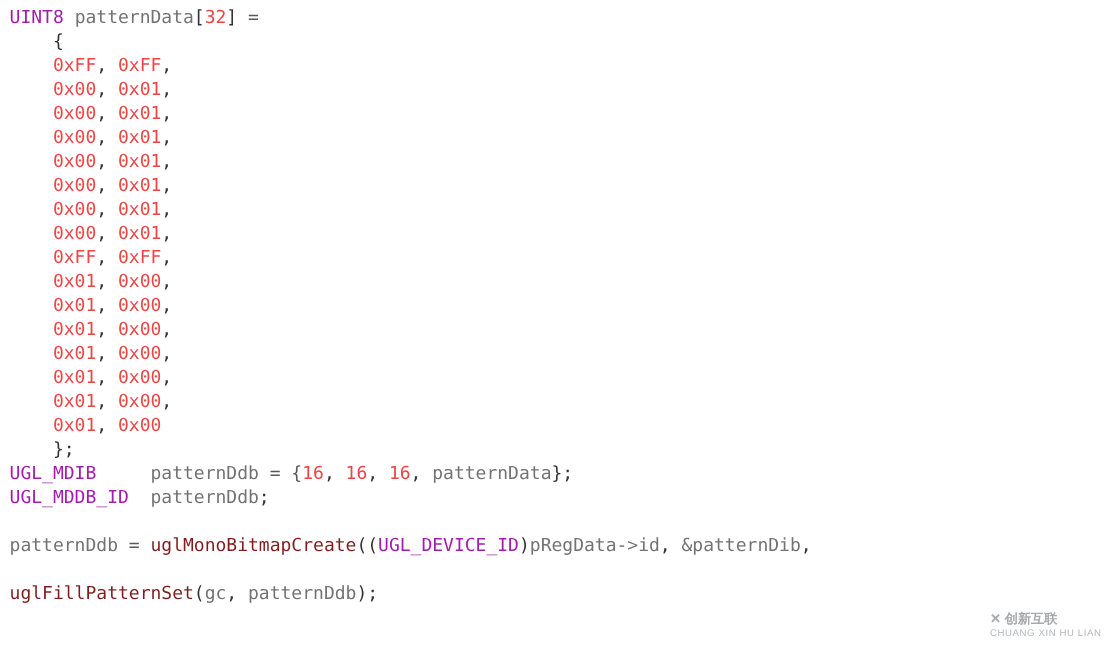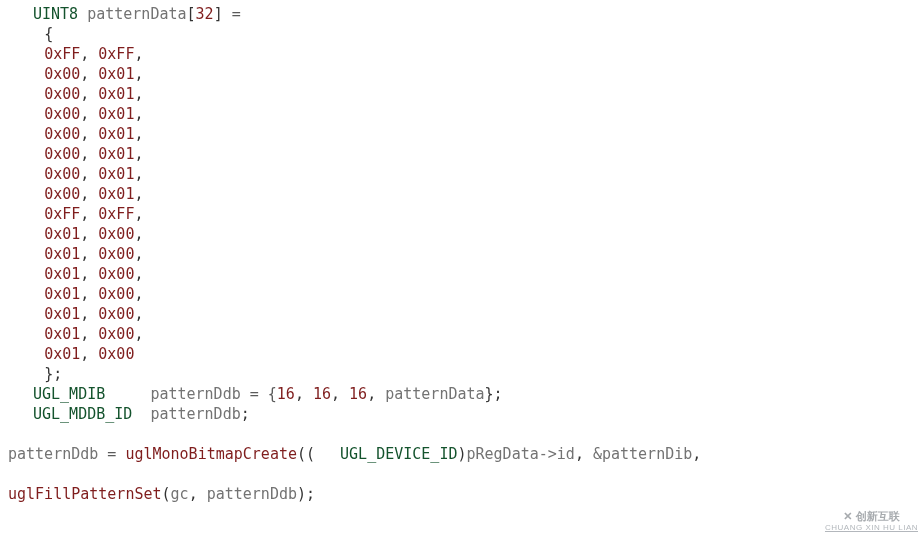--- a/index.html
+++ b/index.html
@@ -12,47 +12,45 @@
     font-size: 15px;
     line-height: 20px;
     position: relative;
     overflow: hidden;
   }
   pre {
     margin: 0;
     padding: 4px 8px;
     white-space: pre;
   }
-  .t-type   { color: #14532d; margin-left: 25px; }  
+  .t-type   { color: #a21caf; }  
   .t-ident  { color: #737373; }  
-  .t-num    { color: #7f1d1d; }  
+  .t-num    { color: #ef4444; }  
   .t-punct  { color: #333333; }  
   .t-func   { color: #7f1d1d; }  
   .t-op     { color: #5a5a5a; }
 
   .watermark {
     position: absolute;
     right: 6px;
     bottom: 6px;
     font-family: Arial, sans-serif;
     font-size: 11px;
     color: #9aa0a6;
-    text-align: center;
     line-height: 12px;
     opacity: 0.75;
     pointer-events: none;
   }
   .watermark .logo {
     font-weight: bold;
     color: #8a8f94;
   }
   .watermark .sub {
     font-size: 8px;
     letter-spacing: 0.5px;
-    text-decoration: underline;
   }
 </style>
 </head>
 <body>
 
 <pre><span class="t-type">UINT8</span> <span class="t-ident">patternData</span><span class="t-punct">[</span><span class="t-num">32</span><span class="t-punct">]</span> <span class="t-op">=</span>
     <span class="t-punct">{</span>
     <span class="t-num">0xFF</span><span class="t-punct">, </span><span class="t-num">0xFF</span><span class="t-punct">,</span>
     <span class="t-num">0x00</span><span class="t-punct">, </span><span class="t-num">0x01</span><span class="t-punct">,</span>
     <span class="t-num">0x00</span><span class="t-punct">, </span><span class="t-num">0x01</span><span class="t-punct">,</span>

